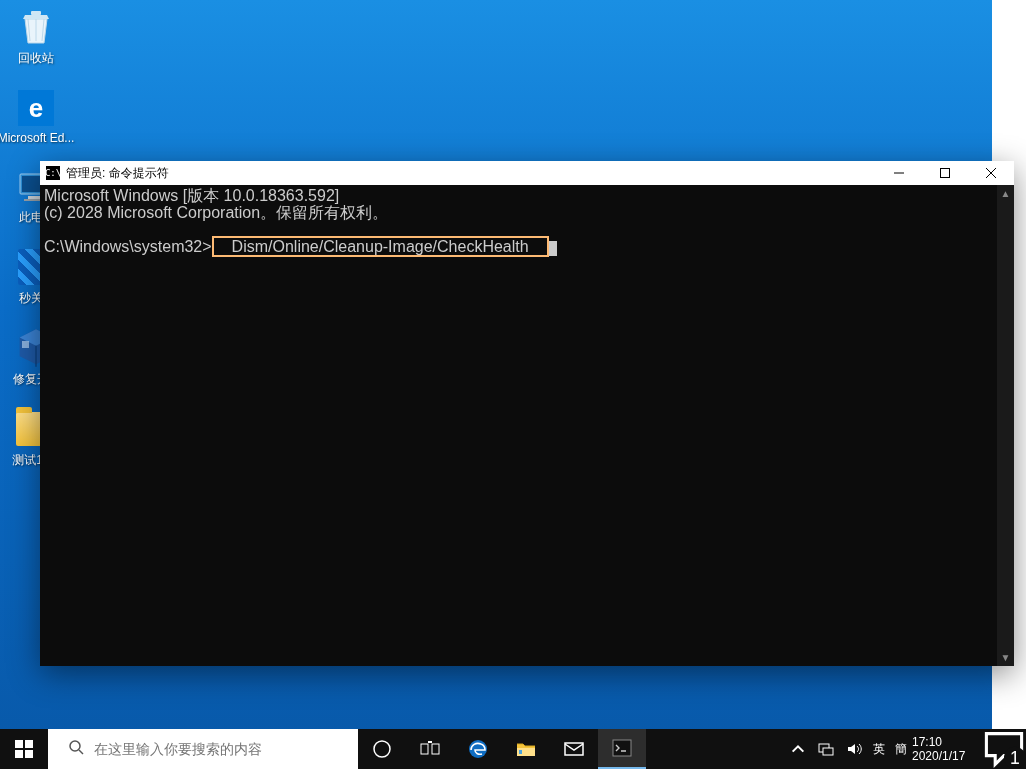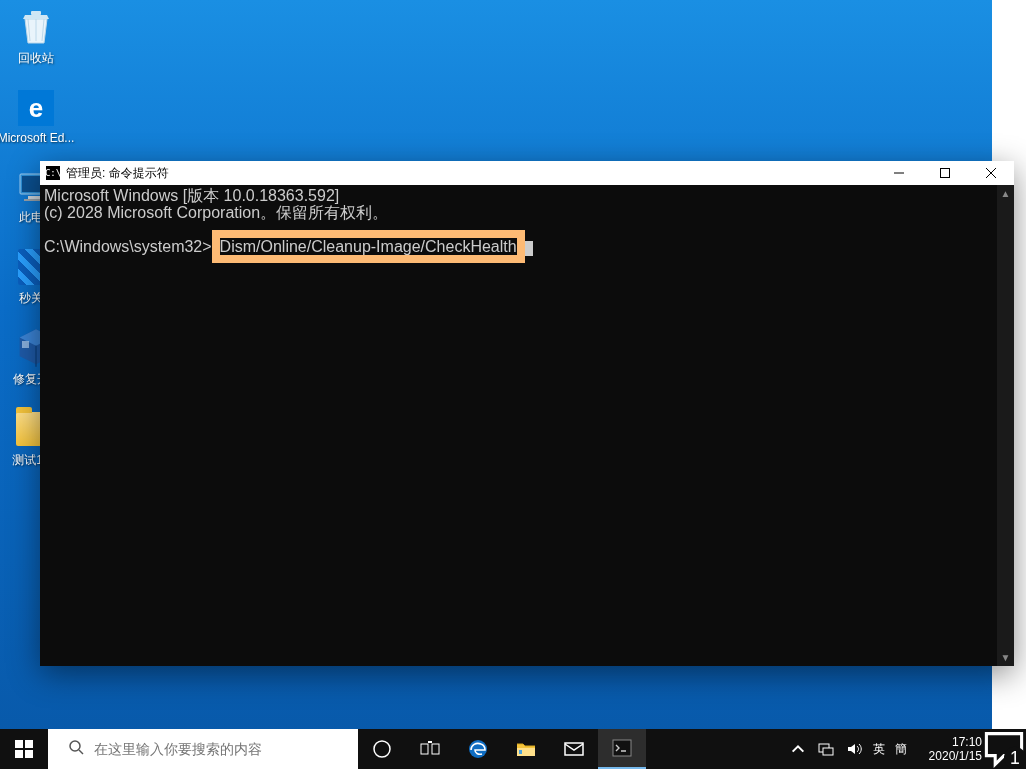--- a/index.html
+++ b/index.html
@@ -95,21 +95,21 @@
 }
 #cmd-scroll {
   width: 17px;
   background: #1a1a1a;
   position: relative;
 }
 #cmd-scroll .arrow { position:absolute; width:17px; height:17px; display:flex; align-items:center; justify-content:center; color:#888; font-size:10px; }
 #cmd-scroll .arrow.up { top:0; }
 #cmd-scroll .arrow.down { bottom:0; }
 
-.hl { border: 8px solid #fdba74; padding: 0 0; }
+.hl { border: 2px solid #fdba74; padding: 0 18px; }
 .cursor-blk { display:inline-block; width:8px; height:15px; background:#cccccc; vertical-align:text-bottom; }
 
 
 #taskbar {
   position: absolute;
   left: 0; bottom: 0;
   width: 1026px; height: 40px;
   background: #101010;
   display: flex;
   align-items: stretch;
@@ -130,21 +130,21 @@
   color:#666;
 }
 #search .sicon { margin-right: 10px; }
 #search input { border:none; outline:none; flex:1; font-size:14px; color:#333; background:transparent; }
 .tb-icon { width: 48px; }
 .tb-icon svg { width: 22px; height: 22px; }
 .tb-icon.active { background: rgba(255,255,255,.12); border-bottom: 2px solid #76b9ed; }
 #tray { margin-left:auto; display:flex; align-items:stretch; }
 .tray-i { width: 28px; display:flex; align-items:center; justify-content:center; font-size:12px; }
 .tray-i svg { width:16px; height:16px; }
-#clock { width: 70px; display:flex; flex-direction:column; align-items:flex-end; justify-content:center; font-size:12px; line-height:14px; }
+#clock { width: 70px; display:flex; flex-direction:column; align-items:flex-start; justify-content:center; font-size:12px; line-height:14px; }
 #notif { width: 44px; display:flex; align-items:center; justify-content:center; }
 </style>
 </head>
 <body>
 
 <div id="desktop">
 
   <div class="desktop-icons">
     <div class="di">
       <div class="ico">
@@ -309,21 +309,21 @@
           </svg>
       </div>
       <div class="tray-i tb-btn" style="width:22px">
         <span>英</span>
       </div>
       <div class="tray-i tb-btn" style="width:22px">
         <span>簡</span>
       </div>
       <div id="clock" class="tb-btn">
         <span>17:10</span>
-        <span>2020/1/15</span>
+        <span>2020/1/17</span>
       </div>
       <div id="notif" class="tb-btn">
         <svg viewBox="0 0 20 20">
             <path d="M2 3h16v10H10l-4 4v-4H2z" fill="none" stroke="#fff" stroke-width="1.4"></path>
             <circle cx="15" cy="14" r="5" fill="#101010"></circle>
             <text x="15" y="17" font-size="8" text-anchor="middle" fill="#fff">1</text>
           </svg>
       </div>
     </div>
   </div>

